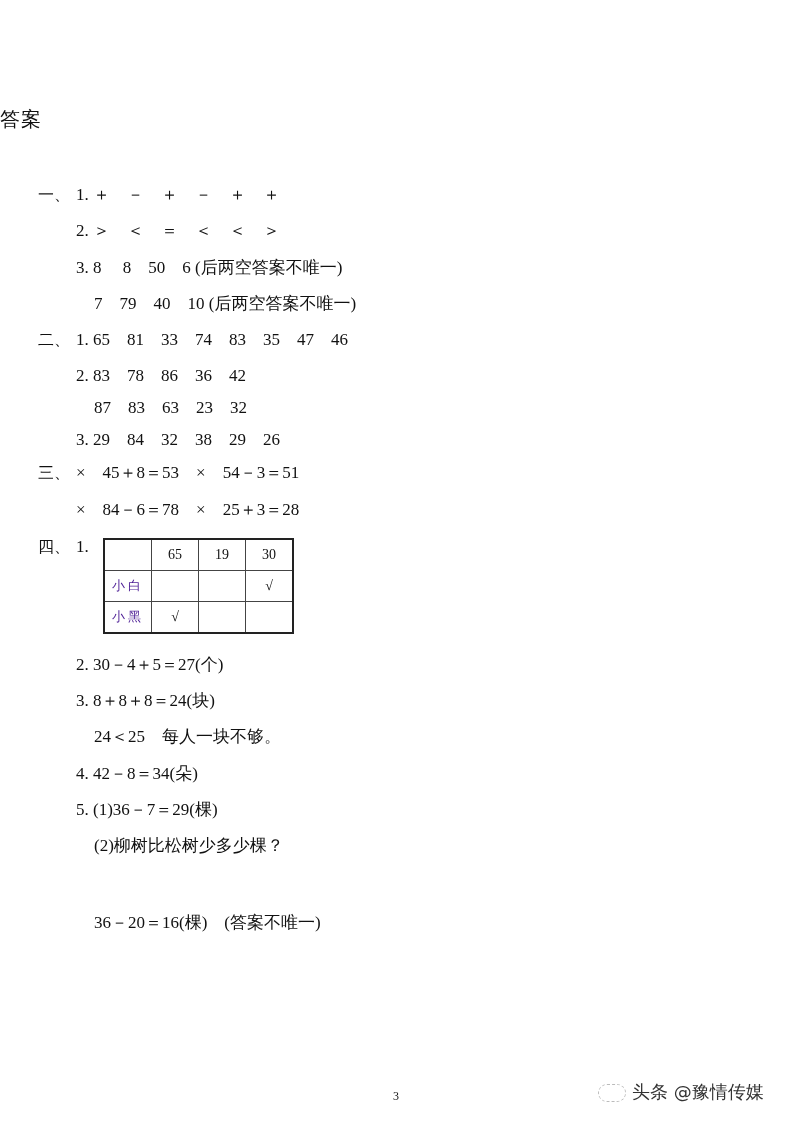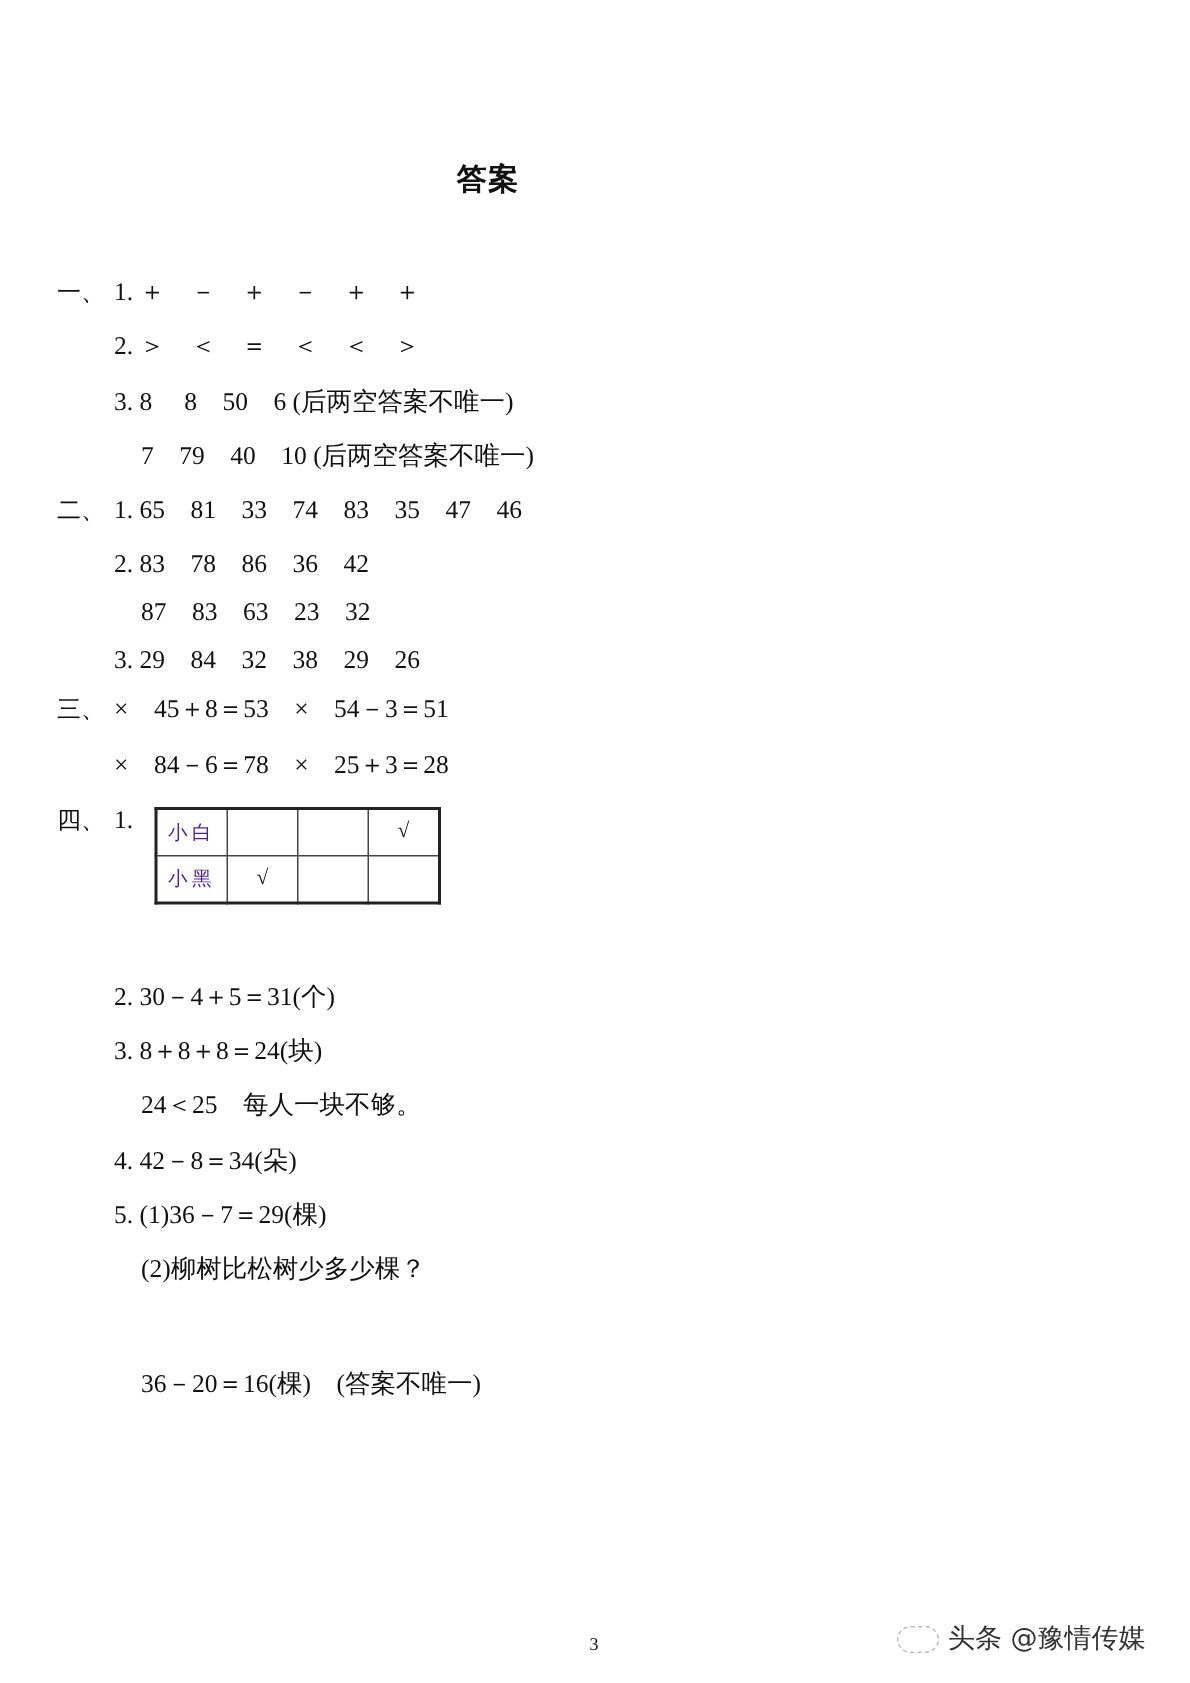--- a/index.html
+++ b/index.html
@@ -13,23 +13,22 @@
       position: relative;
       overflow: hidden;
       font-family: "Liberation Serif", "DejaVu Serif", serif;
       color: #111111;
     }
     .title {
       position: absolute;
       top: 106px;
       left: 0;
       width: 651px;
-      text-align: center;
       font-family: "DejaVu Sans", "Liberation Sans", sans-serif;
-      font-weight: bold;
+      font-weight: normal;
       font-size: 20px;
       letter-spacing: 1px;
     }
     .line {
       position: absolute;
       font-size: 17px;
       white-space: pre;
       line-height: 22px;
     }
     .sec {
@@ -108,36 +107,42 @@
 
 <div class="sec cjk" style="top:462px;">三、</div>
 <div class="line" style="top:462px; left:76px;">×　45＋8＝53　×　54－3＝51</div>
 <div class="line" style="top:499px; left:76px;">×　84－6＝78　×　25＋3＝28</div>
 
 <div class="sec cjk" style="top:536px;">四、</div>
 <div class="line" style="top:536px; left:76px;">1.</div>
 
 <table class="answer-table">
   <tbody>
+      <tr>
+    <td></td>
+    <td>65</td>
+    <td>19</td>
+    <td>30</td>
+  </tr>
   <tr>
     <td class="rowhead">小白</td>
     <td></td>
     <td></td>
     <td>√</td>
   </tr>
   <tr>
     <td class="rowhead">小黑</td>
     <td>√</td>
     <td></td>
     <td></td>
   </tr>
 </tbody>
   </table>
 
-<div class="line" style="top:654px; left:76px;">2. 30－4＋5＝31(个)</div>
+<div class="line" style="top:654px; left:76px;">2. 30－4＋5＝27(个)</div>
 <div class="line" style="top:690px; left:76px;">3. 8＋8＋8＝24(块)</div>
 <div class="line" style="top:726px; left:94px;">24＜25　每人一块不够。</div>
 <div class="line" style="top:763px; left:76px;">4. 42－8＝34(朵)</div>
 <div class="line" style="top:799px; left:76px;">5. (1)36－7＝29(棵)</div>
 <div class="line" style="top:835px; left:94px;">(2)柳树比松树少多少棵？</div>
 <div class="line" style="top:872px; left:94px;margin-top:40px;">36－20＝16(棵)　(答案不唯一)</div>
 
 <div class="pagenum">3</div>
 <div class="watermark">
   <span class="wm-icon"></span><span>头条 @豫情传媒</span>

